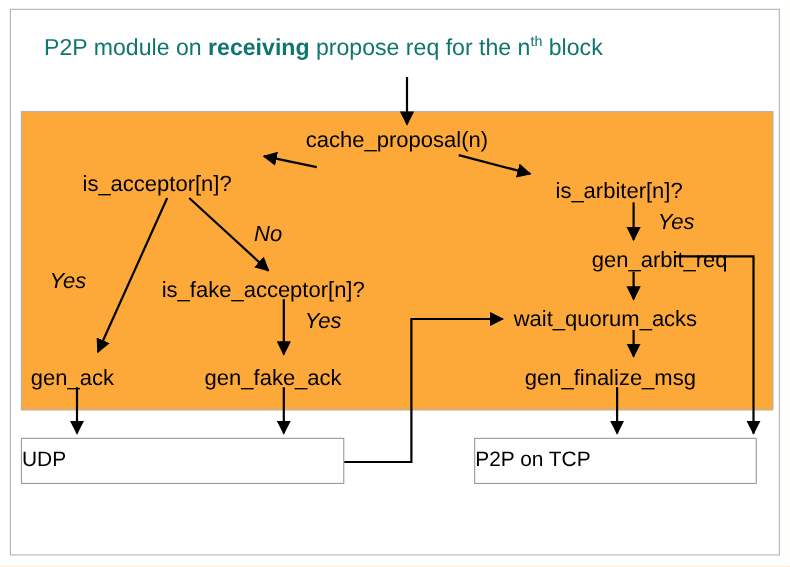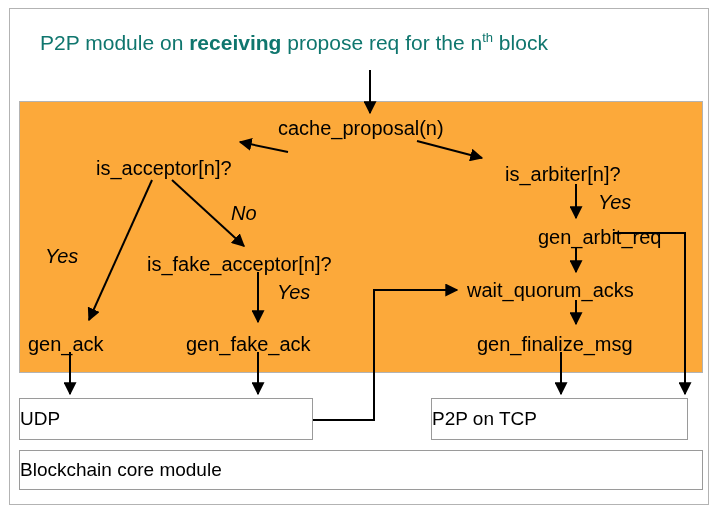--- a/index.html
+++ b/index.html
@@ -74,21 +74,21 @@
 <div id="canvas">
 
   <div id="outer-frame" style="border-color: rgb(179, 179, 179);"></div>
 
   <div id="title"><span>P2P module on </span><b>receiving</b><span> propose req for the n</span><sup>th</sup><span> block</span></div>
 
   <div id="orange-region" style="background: rgb(252, 169, 58); border-color: rgb(179, 179, 179);"></div>
 
   <div class="node" style="left:264px;top:118px;margin-left:14px;">cache_proposal(n)</div>
 
-  <div class="node" style="left:75px;top:158px;margin-left:21px;">is_acceptor[n]?</div>
+  <div class="node" style="left:75px;top:158px;">is_acceptor[n]?</div>
 
   <div class="node" style="left:147px;top:254px;">is_fake_acceptor[n]?</div>
 
   <div class="node" style="left:505px;top:164px;">is_arbiter[n]?</div>
 
   <div class="node" style="left:28px;top:334px;">gen_ack</div>
 
   <div class="node" style="left:186px;top:334px;">gen_fake_ack</div>
 
   <div class="node" style="left:494px;top:227px;margin-left:44px;">gen_arbit_req</div>
@@ -106,23 +106,20 @@
   <div class="edge-label" style="left:598px;top:192px;">Yes</div>
 
   <div class="box" style="left: 19px; top: 398px; width: 294px; height: 42px; border-color: rgb(154, 154, 154);">
     <span>UDP</span>
   </div>
 
   <div class="box" style="left: 431px; top: 398px; width: 257px; height: 42px; border-color: rgb(154, 154, 154);">
     <span>P2P on TCP</span>
   </div>
 
-  <div class="box" style="left: 19px; top: 450px; width: 684px; height: 40px; border-color: rgb(154, 154, 154);">
-    <span>Blockchain core module</span>
-  </div>
 
   <svg id="svg-arrows" viewBox="0 0 718 515" xmlns="http://www.w3.org/2000/svg">
     <defs>
       <marker id="ah" viewBox="0 0 10 10" refX="9" refY="5" markerWidth="6.5" markerHeight="6.5" orient="auto-start-reverse">
         <path d="M 0 0 L 10 5 L 0 10 z" fill="#000"></path>
       </marker>
     </defs>
 
     <g stroke="#000" stroke-width="2" fill="none">
 

